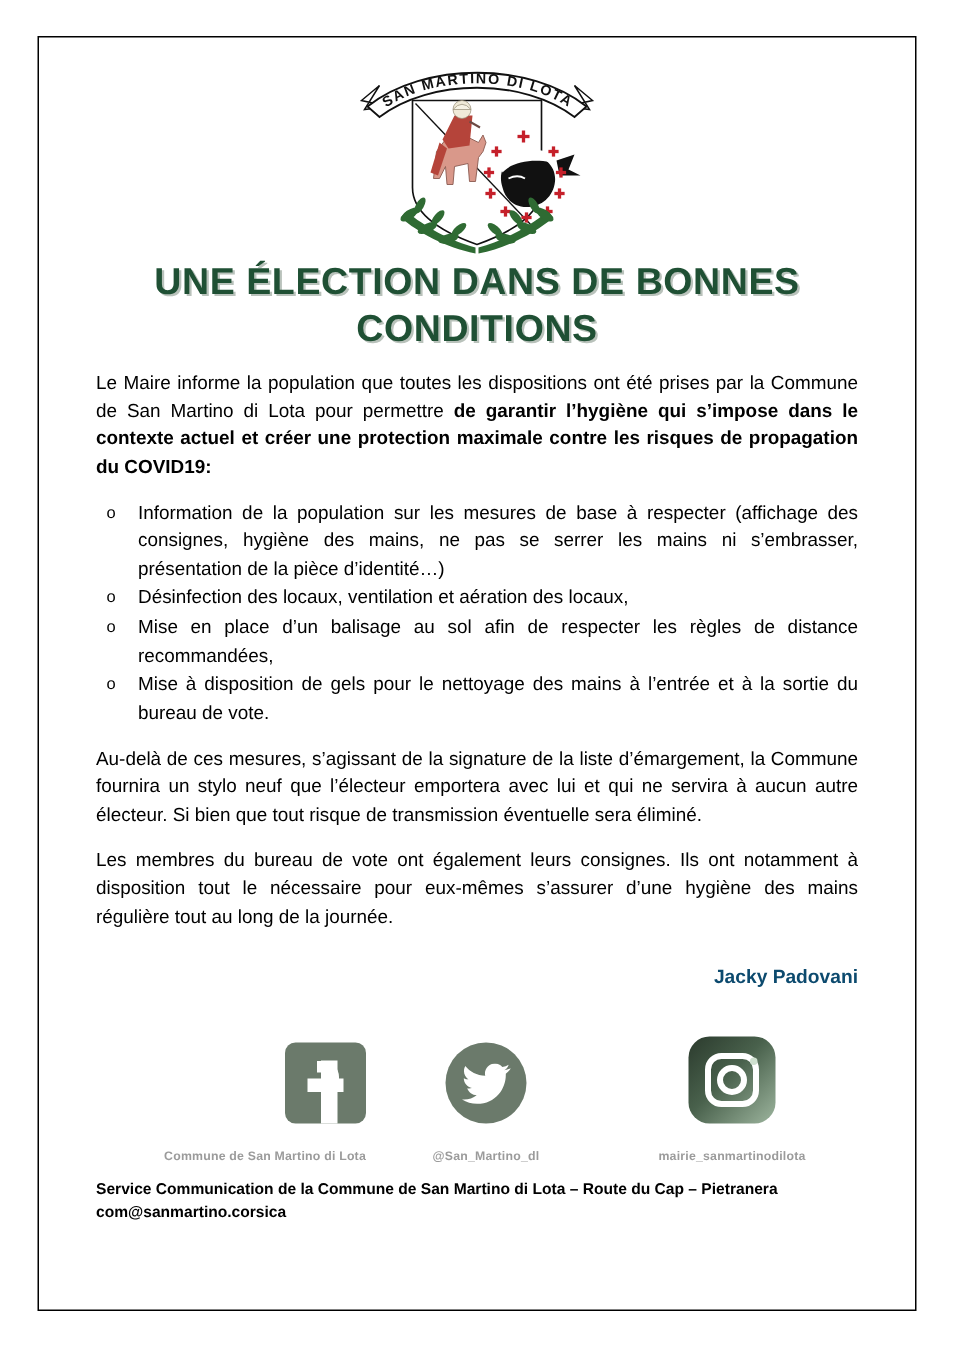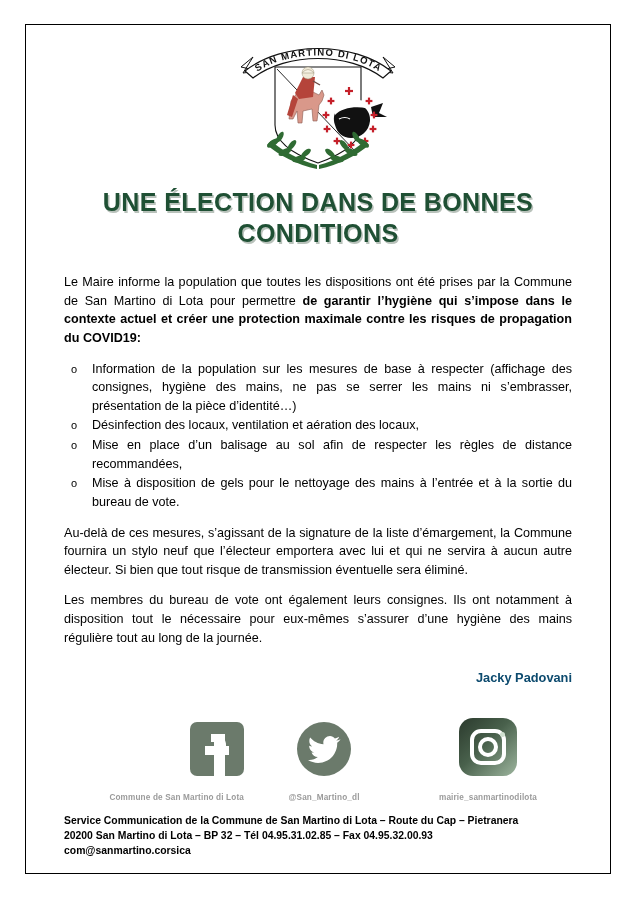--- a/index.html
+++ b/index.html
@@ -28,26 +28,25 @@
   .crest{position:relative;width:190px;height:140px;}
 
   
   .title{
     text-align:center;
     color:#1F5034;
     font-size:25px;
     font-weight:bold;
     letter-spacing:.4px;
     line-height:1.22;
-    margin-top:14px;
     text-shadow:1.5px 1.5px 0 #b9c2bb;
   }
 
   
-  .body{margin-top:25px;color:#000;font-size:12.6px;line-height:1.48;}
+  .body{margin-top:12px;color:#000;font-size:12.6px;line-height:1.48;}
   p.para{margin:0 0 12px 0;text-align:justify;}
   .b{font-weight:bold;}
 
   ul.bullets{list-style:none;margin:0 0 12px 0;padding:0;}
   ul.bullets li{
     position:relative;
     padding-left:28px;
     margin-bottom:1px;
     text-align:justify;
   }
@@ -311,18 +310,17 @@
         <div class="ig-sq"></div>
         <div class="ig-circ"></div>
         <div class="ig-dot"></div>
       </div>
       <div class="soc-label">mairie_sanmartinodilota</div>
     </div>
   </div>
 
   <div class="footer">
     <div>Service Communication de la Commune de San Martino di Lota – Route du Cap – Pietranera</div>
-    <div>20200 San Martino di Lota – BP 32 – Tél 04.95.31.02.85 – Fax 04.95.32.00.93</div>
     <div>com@sanmartino.corsica</div>
   </div>
 
 </div>
 </div>
 
 </body></html>

